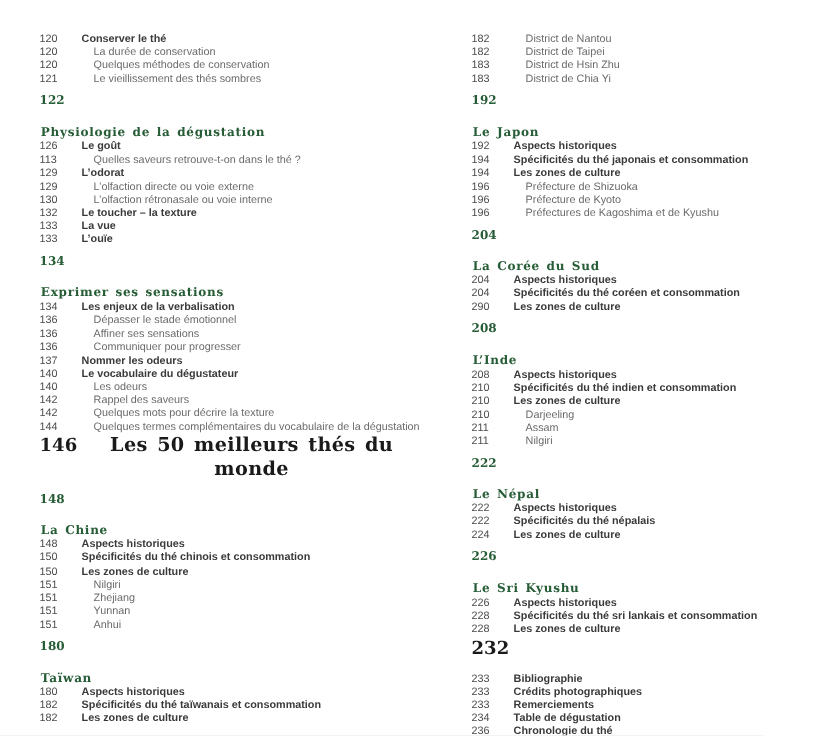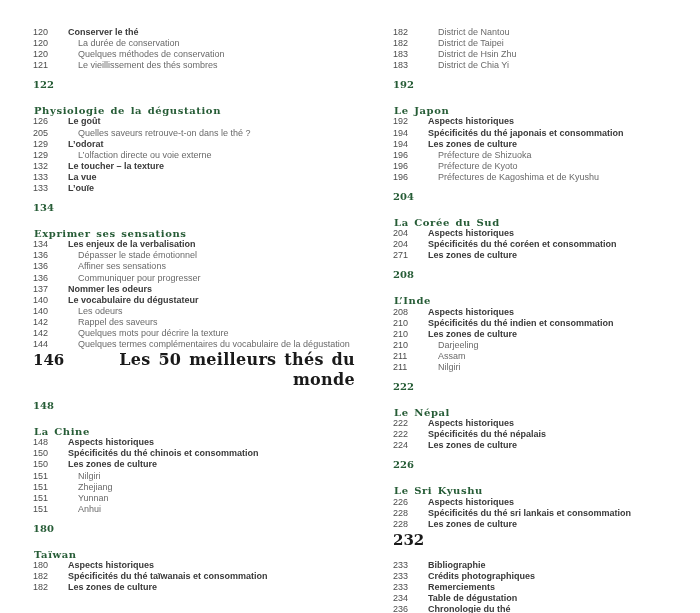--- a/index.html
+++ b/index.html
@@ -59,21 +59,21 @@
   }
   .lvl-part .num,
   .lvl-part .label {
     font-family: "DejaVu Serif", serif;
     font-weight: 700;
     color: var(--part, #1a1a1a);
   }
   .lvl-part .num   { font-size: 15px; }
   .lvl-part .label {
     font-size: 16px;
-    text-align: right;
+    text-align: center;
     letter-spacing: 0.3px;
     word-spacing: 2px;
   }
   
   .lvl-part + .lvl-sub { margin-top: 9px; }
 </style>
 </head>
 <body>
 
 <div class="page">
@@ -96,30 +96,34 @@
       </div>
       <div class="row lvl-chapter">
         <span class="num">122</span>
         <span class="label">Physiologie de la dégustation</span>
       </div>
       <div class="row lvl-sub">
         <span class="num">126</span>
         <span class="label">Le goût</span>
       </div>
       <div class="row lvl-subsub">
-        <span class="num">205</span>
+        <span class="num">113</span>
         <span class="label">Quelles saveurs retrouve-t-on dans le thé ?</span>
       </div>
       <div class="row lvl-sub">
         <span class="num">129</span>
         <span class="label">L’odorat</span>
       </div>
       <div class="row lvl-subsub">
         <span class="num">129</span>
         <span class="label">L’olfaction directe ou voie externe</span>
+      </div>
+      <div class="row lvl-subsub">
+        <span class="num">130</span>
+        <span class="label">L’olfaction rétronasale ou voie interne</span>
       </div>
       <div class="row lvl-sub">
         <span class="num">132</span>
         <span class="label">Le toucher – la texture</span>
       </div>
       <div class="row lvl-sub">
         <span class="num">133</span>
         <span class="label">La vue</span>
       </div>
       <div class="row lvl-sub">
@@ -274,21 +278,21 @@
       </div>
       <div class="row lvl-sub">
         <span class="num">204</span>
         <span class="label">Aspects historiques</span>
       </div>
       <div class="row lvl-sub">
         <span class="num">204</span>
         <span class="label">Spécificités du thé coréen et consommation</span>
       </div>
       <div class="row lvl-sub">
-        <span class="num">271</span>
+        <span class="num">290</span>
         <span class="label">Les zones de culture</span>
       </div>
       <div class="row lvl-chapter">
         <span class="num">208</span>
         <span class="label">L’Inde</span>
       </div>
       <div class="row lvl-sub">
         <span class="num">208</span>
         <span class="label">Aspects historiques</span>
       </div>

